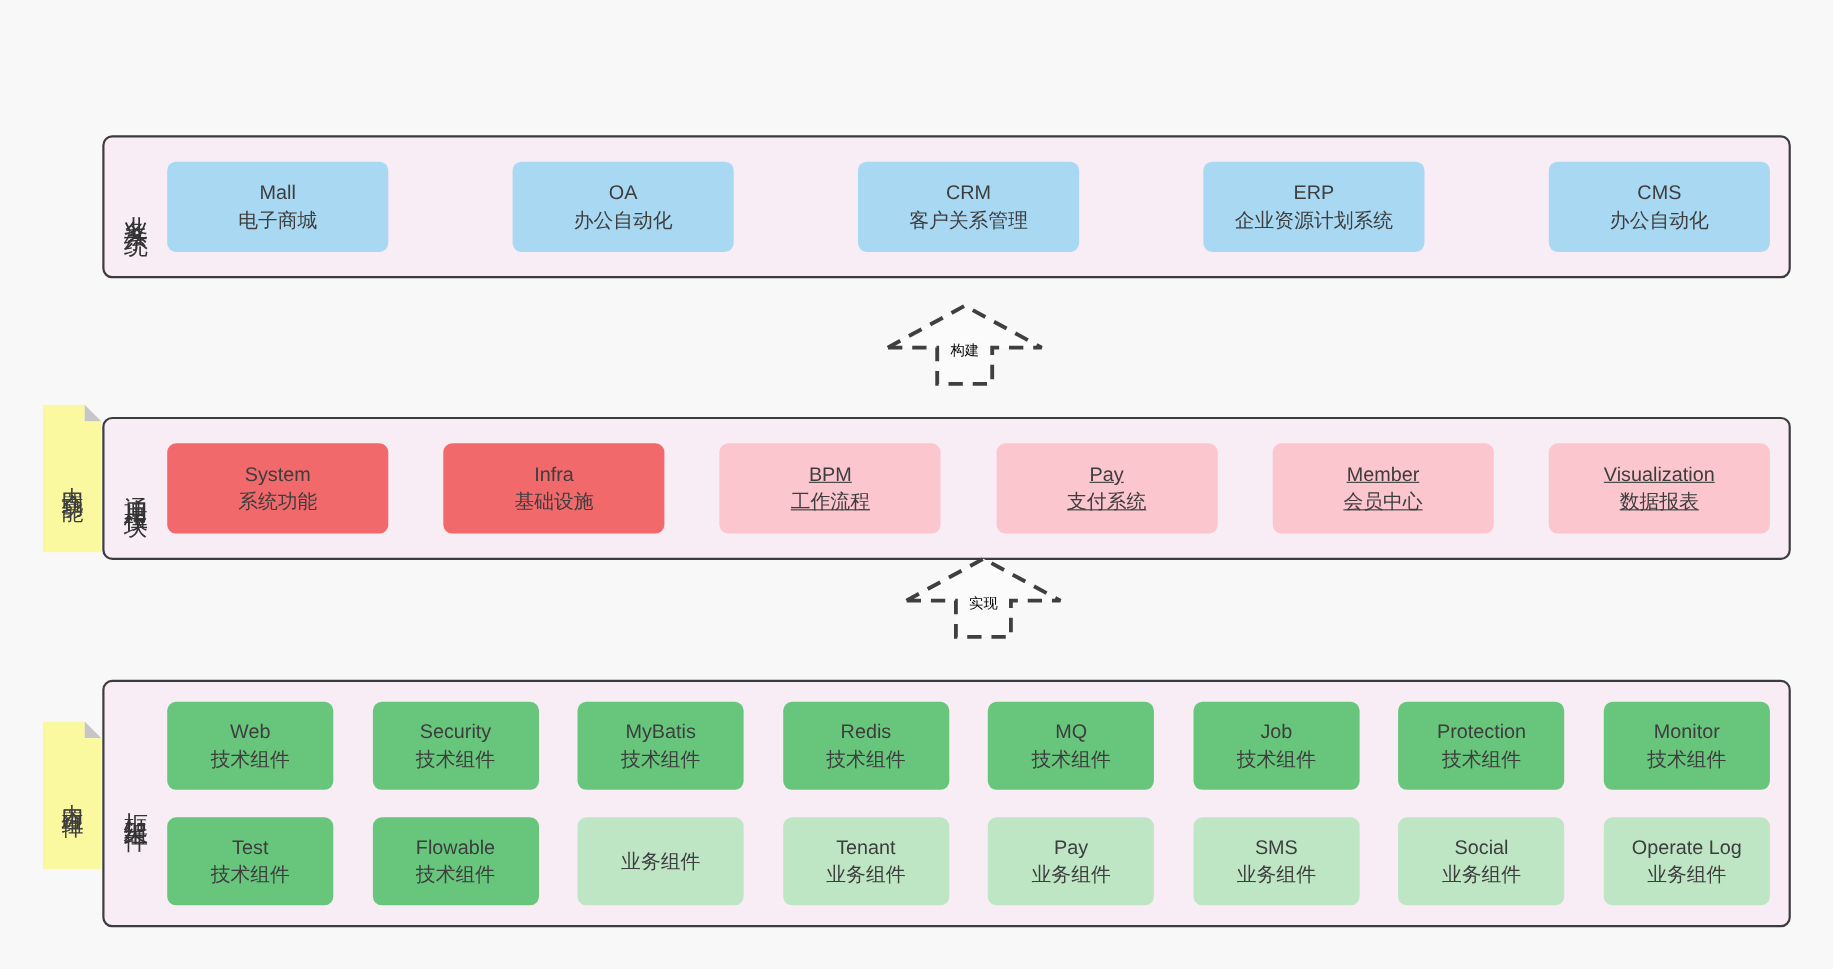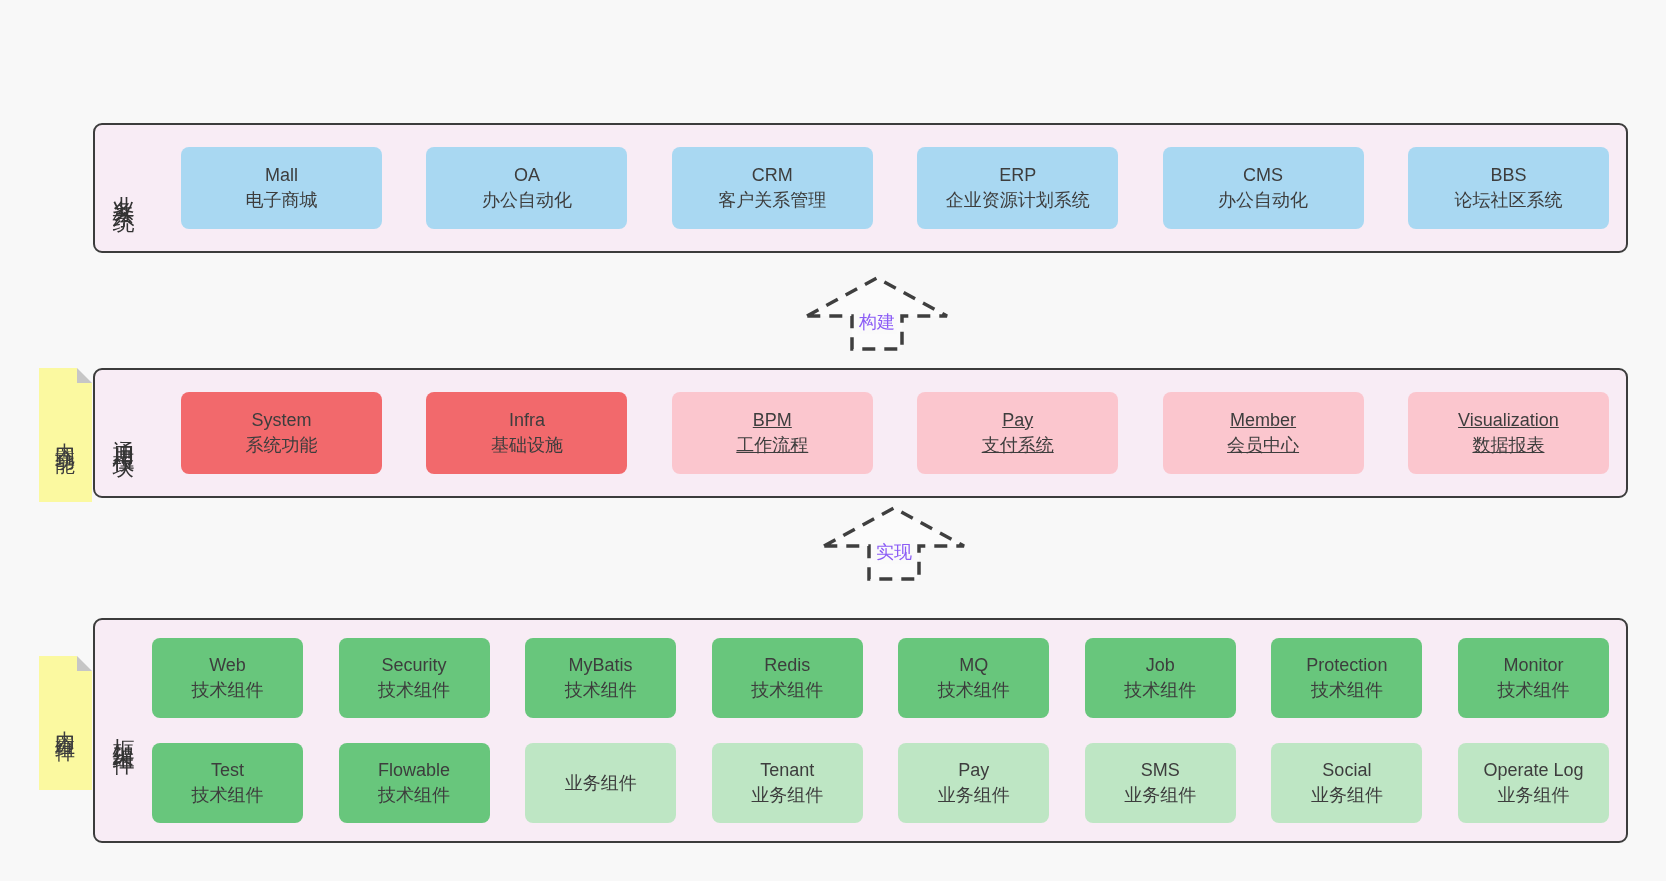--- a/index.html
+++ b/index.html
@@ -7,38 +7,38 @@
   body { font-family:"Liberation Sans", sans-serif; color:#3d3d3d; }
 
   .stage { position:relative; width:1666px; height:881px; background:#f8f8f8; overflow:hidden; }
 
   .band {
     position:absolute; left:93px; width:1535px;
     background:#f8ecf5; border:2px solid #3c3c3c; border-radius:9px;
     display:flex;
   }
   .band-1 { top:123px;  height:130px; }
-  .band-2 { top:368px;  height:130px; }
+  .band-2 { top:379px;  height:130px; }
   .band-3 { top:618px;  height:225px; }
 
   .band-label { width:57px; display:flex; align-items:center; justify-content:center; flex:0 0 57px; }
   .band-label span {
     writing-mode:vertical-lr; text-orientation:upright;
     font-size:22px; letter-spacing:5px; color:#333; line-height:1;
   }
 
   .band-boxes { flex:1; display:flex; align-items:center; justify-content:space-between; padding-right:17px; }
   .band-boxes.col { flex-direction:column; justify-content:center; gap:25px; }
   .band-row { display:flex; justify-content:space-between; width:100%; }
 
   .box {
     display:flex; flex-direction:column; align-items:center; justify-content:center;
     text-align:center; border-radius:8px; font-size:18px; line-height:25px;
   }
-  .row6 .box { width:201px; height:82px; padding:0 10px;margin-left:29px; }
+  .row6 .box { width:201px; height:82px; padding:0 10px; }
   .band-row .box { width:151px; height:80px; padding:0 13px; }
 
   .blue       { background:#a9d8f2; }
   .red        { background:#f2696c; }
   .pink       { background:#fbc6ce;text-decoration:underline; }
   .green      { background:#68c67c; }
   .lightgreen { background:#bee6c4; }
 
   .sticky {
     position:absolute; left:39px; width:53px; height:134px;
@@ -55,21 +55,21 @@
     content:""; position:absolute; top:0; right:0; width:0; height:0;
     border-top:15px solid #f8f8f8; border-left:15px solid #c6c6c6;
   }
 
   .arrow { position:absolute; width:150px; height:80px; }
   .arrow-1 { left:802px; top:272px; }
   .arrow-2 { left:819px; top:502px; }
   .arrow svg { position:absolute; left:0; top:0; }
   .arrow-label {
     position:absolute; left:50%; top:38px; transform:translateX(-50%);
-    font-size:18px; background:#fafafa; padding:0 2px; white-space:nowrap; color:#8b5cf6;
+    font-size:13px; background:#fafafa; padding:0 2px; white-space:nowrap; color:#000000;
   }
 </style>
 </head>
 <body>
 
 <div class="stage">
 
   <section class="band band-1">
     <div class="band-label">
       <span>业务系统</span>
@@ -87,24 +87,20 @@
         <span class="box-name">CRM</span>
         <span class="box-desc">客户关系管理</span>
       </div>
       <div class="box blue">
         <span class="box-name">ERP</span>
         <span class="box-desc">企业资源计划系统</span>
       </div>
       <div class="box blue">
         <span class="box-name">CMS</span>
         <span class="box-desc">办公自动化</span>
-      </div>
-      <div class="box blue">
-        <span class="box-name">BBS</span>
-        <span class="box-desc">论坛社区系统</span>
       </div>
     </div>
   </section>
 
   <div class="arrow arrow-1">
     <svg width="150" height="80" viewBox="0 0 150 80">
       <polygon points="5,44 75,6 145,44 100,44 100,77 50,77 50,44" fill="#fbfbfb" stroke="#3f3f3f" stroke-width="3.5" stroke-dasharray="13 9"></polygon>
     </svg>
     <span class="arrow-label">构建</span>
   </div>

